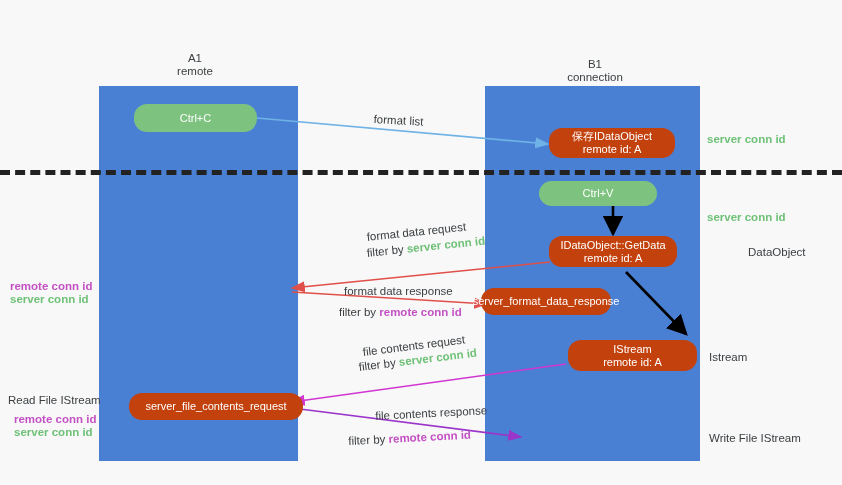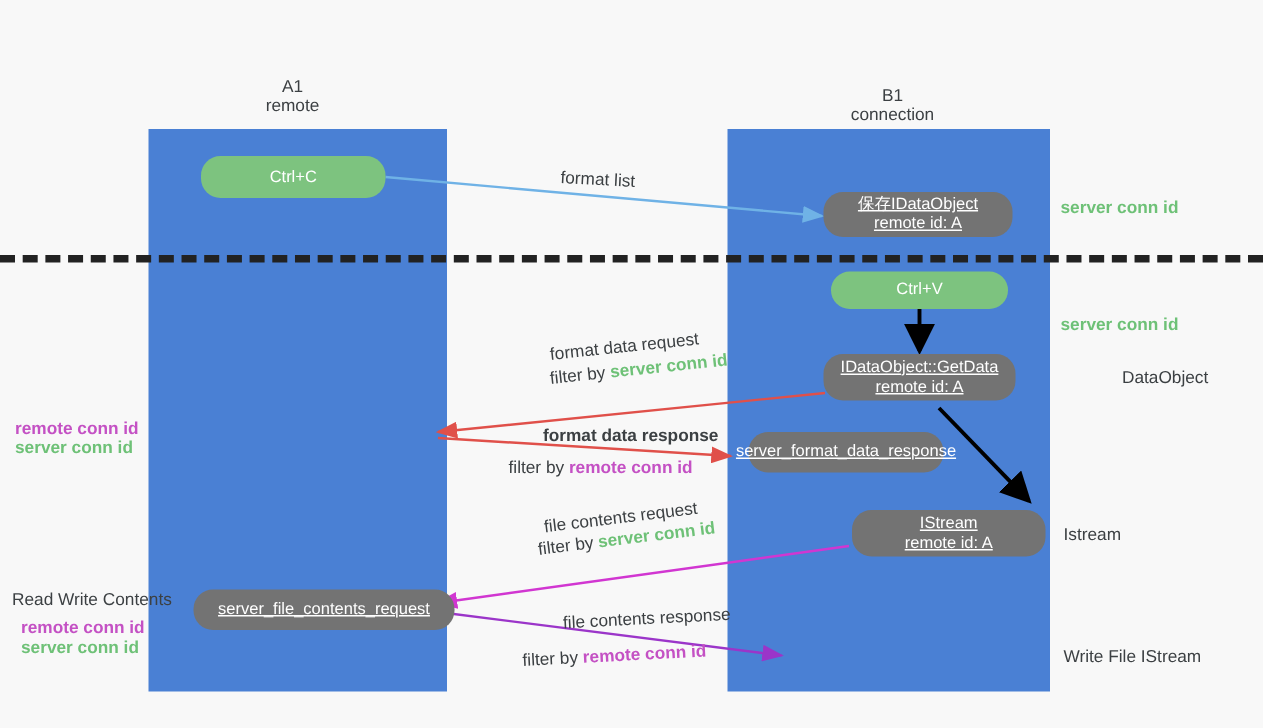--- a/index.html
+++ b/index.html
@@ -52,21 +52,21 @@
     align-items: center;
     justify-content: center;
     text-align: center;
     font-size: 11px;
     color: #ffffff;
     line-height: 13px;
     white-space: pre-line;
     border-radius: 13px;
   }
   .box.green { background: #7dc37f; }
-  .box.orange { background: #737373; text-decoration: underline; }
+  .box.orange { background: #c2410c; }
   
   .lbl {
     position: absolute;
     font-size: 11.5px;
     color: #3c4043;
     line-height: 14px;
     white-space: pre-line;
   }
   .lbl.green  { color: #6ec177; font-weight: bold; }
   .lbl.magenta{ color: #c451c4; font-weight: bold; }
@@ -139,55 +139,55 @@
   <div class="dash" style="top:170px;"></div>
 
   <div class="box green" style="left:134px; top:104px; width:123px; height:28px;">Ctrl+C</div>
 
 
   <div class="box orange" style="left:129px; top:393px; width:174px; height:27px;">server_file_contents_request</div>
 
   <div class="box orange" style="left:549px; top:128px; width:126px; height:30px;">保存IDataObject
 remote id: A</div>
 
-  <div class="box green" style="left:554px; top:181px; width:118px; height:25px;">Ctrl+V</div>
+  <div class="box green" style="left:539px; top:181px; width:118px; height:25px;">Ctrl+V</div>
 
   <div class="box orange" style="left:549px; top:236px; width:128px; height:31px;">IDataObject::GetData
 remote id: A</div>
 
-  <div class="box orange" style="left:499px; top:288px; width:130px; height:27px;">server_format_data_response</div>
+  <div class="box orange" style="left:481px; top:288px; width:130px; height:27px;">server_format_data_response</div>
 
   <div class="box orange" style="left:568px; top:340px; width:129px; height:31px;">IStream
 remote id: A</div>
 
 
   <div class="lbl rot" style="left:374px; top:112px; transform:rotate(3deg);">format list</div>
 
   <div class="lbl rot" style="left:366px; top:230px; transform:rotate(-6deg);">format data request</div>
 
   <div class="lbl rot" style="left:366px; top:246px; transform:rotate(-6deg);"><span>filter by </span><span class="g">server conn id</span></div>
 
-  <div class="lbl" style="left:362px; top:284px;font-weight:bold;">format data response</div>
+  <div class="lbl" style="left:344px; top:284px;">format data response</div>
 
   <div class="lbl" style="left:339px; top:305px;"><span>filter by </span><span class="m">remote conn id</span></div>
 
   <div class="lbl rot" style="left:362px; top:345px; transform:rotate(-7deg);">file contents request</div>
 
   <div class="lbl rot" style="left:358px; top:360px; transform:rotate(-7deg);"><span>filter by </span><span class="g">server conn id</span></div>
 
   <div class="lbl rot" style="left:375px; top:409px; transform:rotate(-3deg);">file contents response</div>
 
   <div class="lbl rot" style="left:348px; top:434px; transform:rotate(-3deg);"><span>filter by </span><span class="m">remote conn id</span></div>
 
   <div class="lbl green" style="left:707px; top:132px;">server conn id</div>
   <div class="lbl green" style="left:707px; top:210px;">server conn id</div>
   <div class="lbl" style="left:748px; top:245px;">DataObject</div>
   <div class="lbl" style="left:709px; top:350px;">Istream</div>
   <div class="lbl" style="left:709px; top:431px;">Write File IStream</div>
 
   <div class="lbl magenta" style="left:10px; top:279px;">remote conn id</div>
   <div class="lbl green" style="left:10px; top:292px;">server conn id</div>
 
-  <div class="lbl" style="left:8px; top:393px;">Read Write Contents</div>
+  <div class="lbl" style="left:8px; top:393px;">Read File IStream</div>
   <div class="lbl magenta" style="left:14px; top:412px;">remote conn id</div>
   <div class="lbl green" style="left:14px; top:425px;">server conn id</div>
 
 </div>
 
 </body></html>

